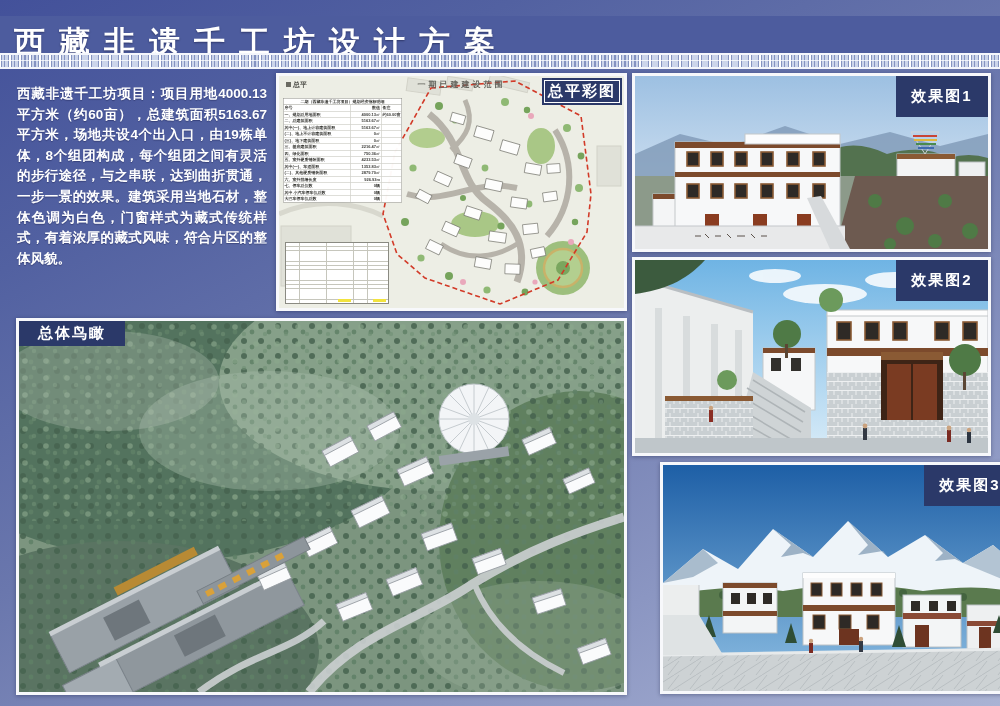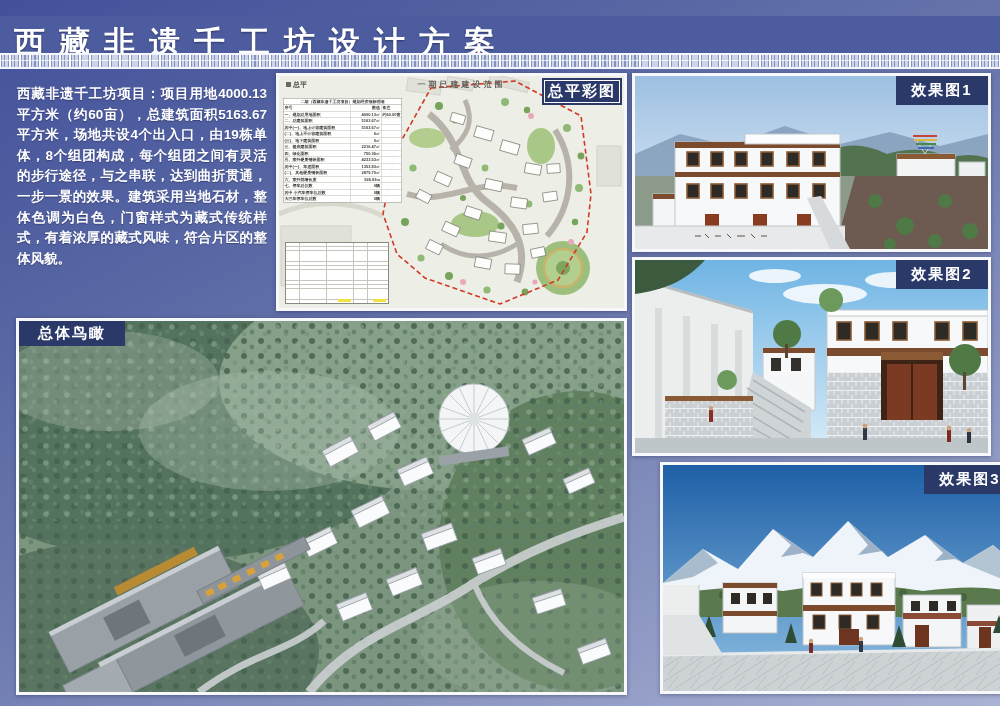--- a/index.html
+++ b/index.html
@@ -28,21 +28,21 @@
     box-shadow:0 1px 4px rgba(10,15,50,.35);overflow:hidden;background:#dde3ea;}
   .panel svg{display:block;width:100%;height:100%;}
   .p-siteplan{left:276px;top:73px;width:351px;height:238px;}
   .p-aerial  {left:16px; top:318px;width:611px;height:377px;}
   .p-r1{left:632px;top:73px; width:359px;height:179px;}
   .p-r2{left:632px;top:257px;width:359px;height:199px;}
   .p-r3{left:660px;top:462px;width:359px;height:232px;}
   
   .plate{position:absolute;background:#2b3969;color:#fff;font-weight:700;font-size:15px;
     letter-spacing:2px;display:flex;align-items:center;justify-content:center;z-index:5;}
-  .plate-tr{top:0;right:0;width:92px;height:29px;}
+  .plate-tr{top:0;right:0;width:92px;height:41px;}
   .plate-tl{top:0;left:0;width:106px;height:25px;}
   .plate-outline{top:2px;right:2px;width:80px;height:27px;}
   .plate-outline::after{content:"";position:absolute;inset:2px;border:1px solid #ffffff;pointer-events:none;}
   
   .sp-head{position:absolute;top:3px;left:60px;right:40px;text-align:center;
     font-size:8px;font-weight:700;color:#63635c;letter-spacing:3px;z-index:4;}
   .sp-corner{position:absolute;top:4px;left:7px;font-size:7px;font-weight:700;color:#52524c;z-index:4;}
   .sp-corner .sq{display:inline-block;width:5px;height:5px;background:#6a6a62;margin-right:2px;}
   .sp-table{position:absolute;left:4px;top:22px;width:236px;transform:scale(.5);
     transform-origin:0 0;background:rgba(255,255,255,.97);border:1px solid #8a8a82;

